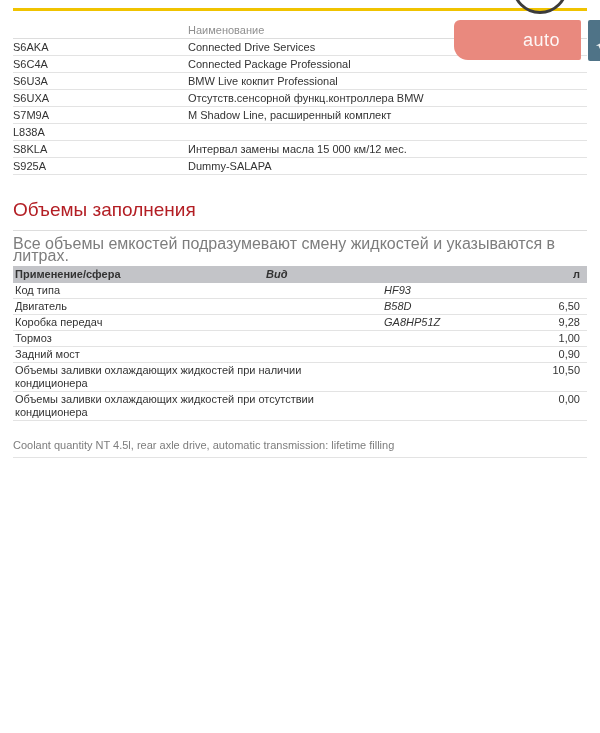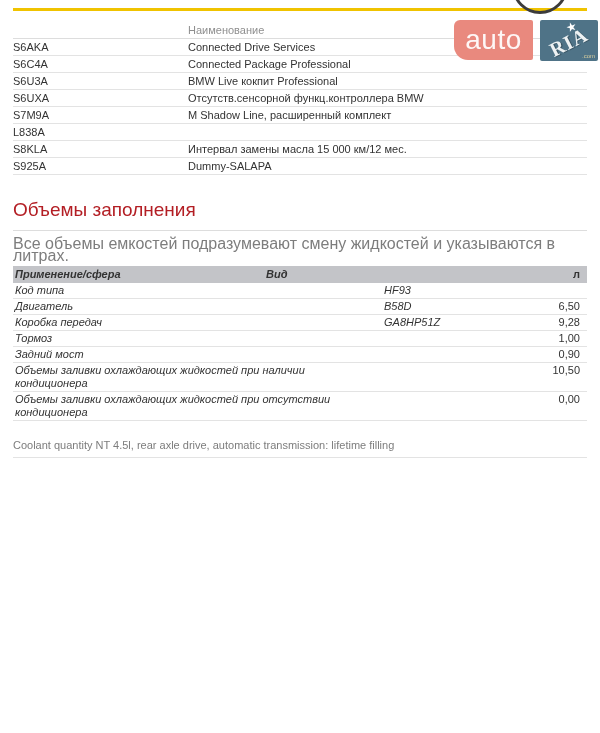--- a/index.html
+++ b/index.html
@@ -8,21 +8,21 @@
   .content{padding:0 13px;}
 
   .top-line{margin-top:8px;height:3px;background:#f0c300;}
 
   .bmw-arc{position:absolute;left:512px;top:-50px;width:56px;height:56px;
     border:3px solid #3c3c3c;border-radius:50%;box-sizing:border-box;background:transparent;}
 
   .watermark{position:absolute;top:12px;left:454px;display:flex;text-decoration:none;}
   .wm-auto{display:flex;align-items:center;justify-content:center;width:79px;height:40px;
     background:#e9897e;border-radius:6px 2px 2px 14px;color:rgba(255,255,255,.93);
-    font-size:28px;line-height:26px;letter-spacing:.5px;}
+    font-size:18px;line-height:26px;letter-spacing:.5px;padding-left:48px;}
   .wm-ria{position:relative;display:block;width:58px;height:41px;background:#4f7387;
     border-radius:2px;margin-left:7px;overflow:hidden;}
   .wm-star{position:absolute;top:0;left:26px;font-size:12px;color:#fff;transform:rotate(-18deg);}
   .wm-ria-text{position:absolute;left:9px;top:11px;font-family:"Liberation Serif","DejaVu Serif",serif;
     font-weight:bold;font-size:20px;color:#eef2f3;transform:rotate(-27deg);letter-spacing:1px;
     text-shadow:1px 1px 0 rgba(0,0,0,.25);}
   .wm-com{position:absolute;right:3px;bottom:2px;font-size:6px;color:#d9cf9f;}
 
   
   .table1{margin-top:11px;font-size:11px;}
@@ -33,21 +33,21 @@
 
   .section-title{margin-top:25px;font-size:19px;line-height:20px;font-weight:normal;color:#b31e24;}
   .divider{margin-top:10px;height:1px;background:#ddd;}
   .note{margin-top:7px;font-size:16px;line-height:12px;color:#7d7d7d;}
 
   
   .table2{margin-top:4px;font-size:11px;}
   .t2-head{display:flex;background:#c3c4c8;font-weight:bold;line-height:13px;padding:2px 0;}
   .t2-head .t2-app,.t2-head .t2-type{padding-left:2px;}
   .t2-row{display:flex;align-items:flex-start;line-height:13px;padding:1px 0;border-bottom:1px solid #e3e3e3;gap:24px;}
-  .t2-app{flex:0 0 249px;font-style:italic;}
+  .t2-app{flex:0 0 249px;}
   .t2-app .inner{display:block;width:345px;padding-left:2px;}
   .t2-type{flex:1;font-style:italic;}
   .t2-val{flex:0 0 80px;text-align:right;padding-right:7px;}
 
   .footnote{margin-top:12px;font-size:11px;line-height:12px;color:#7d7d7d;padding:6px 0 6px;
     border-bottom:1px solid #e3e3e3;}
 </style>
 </head>
 <body>
 

